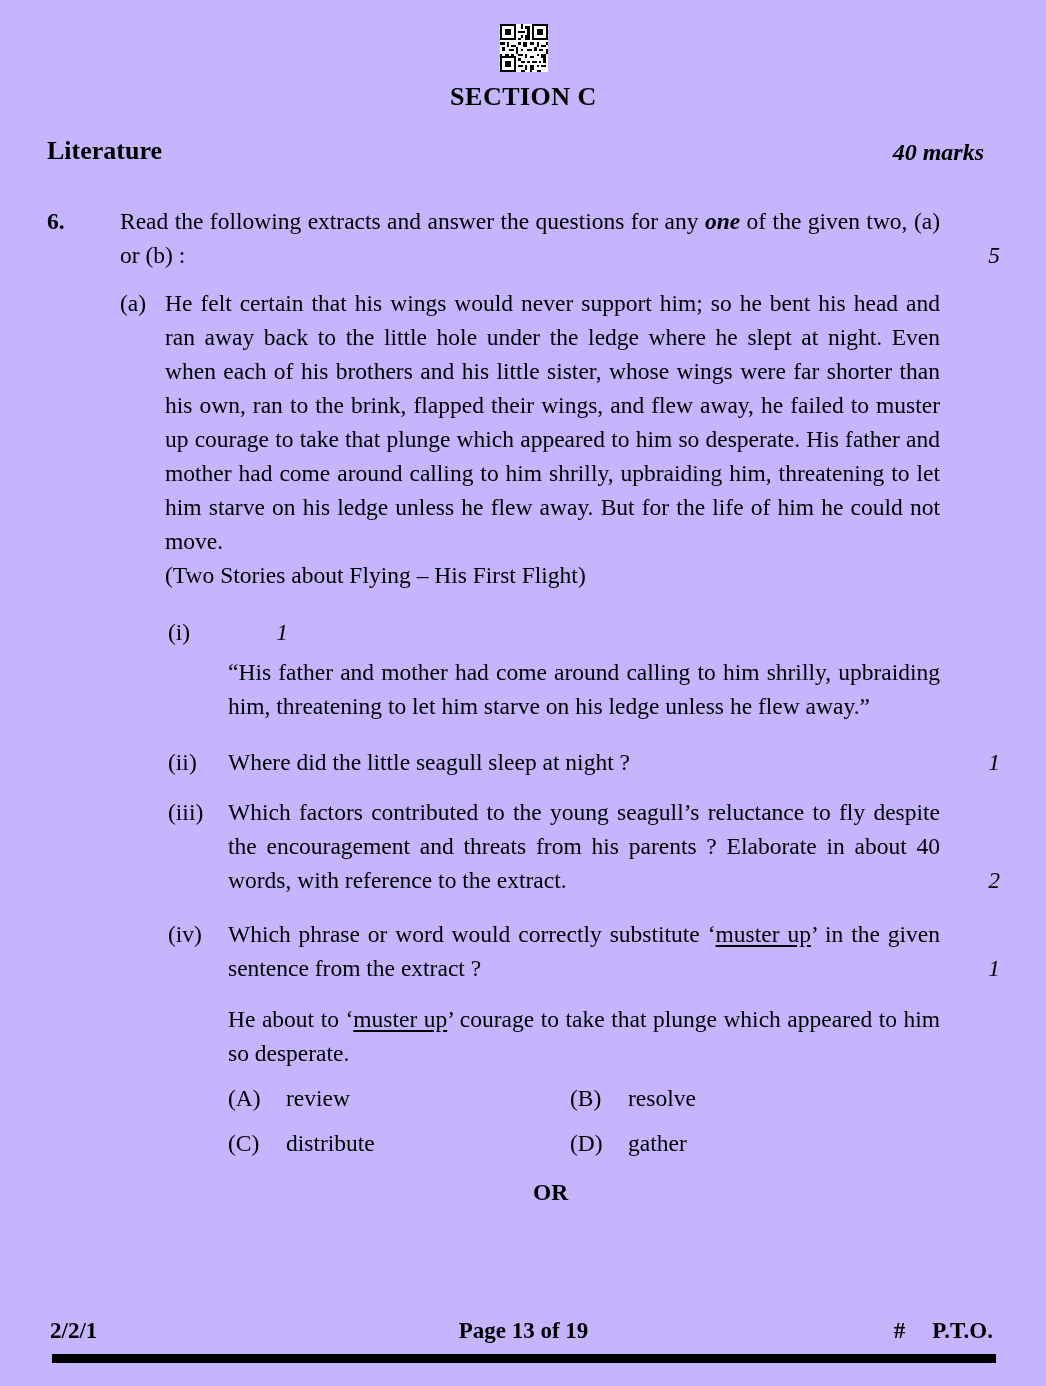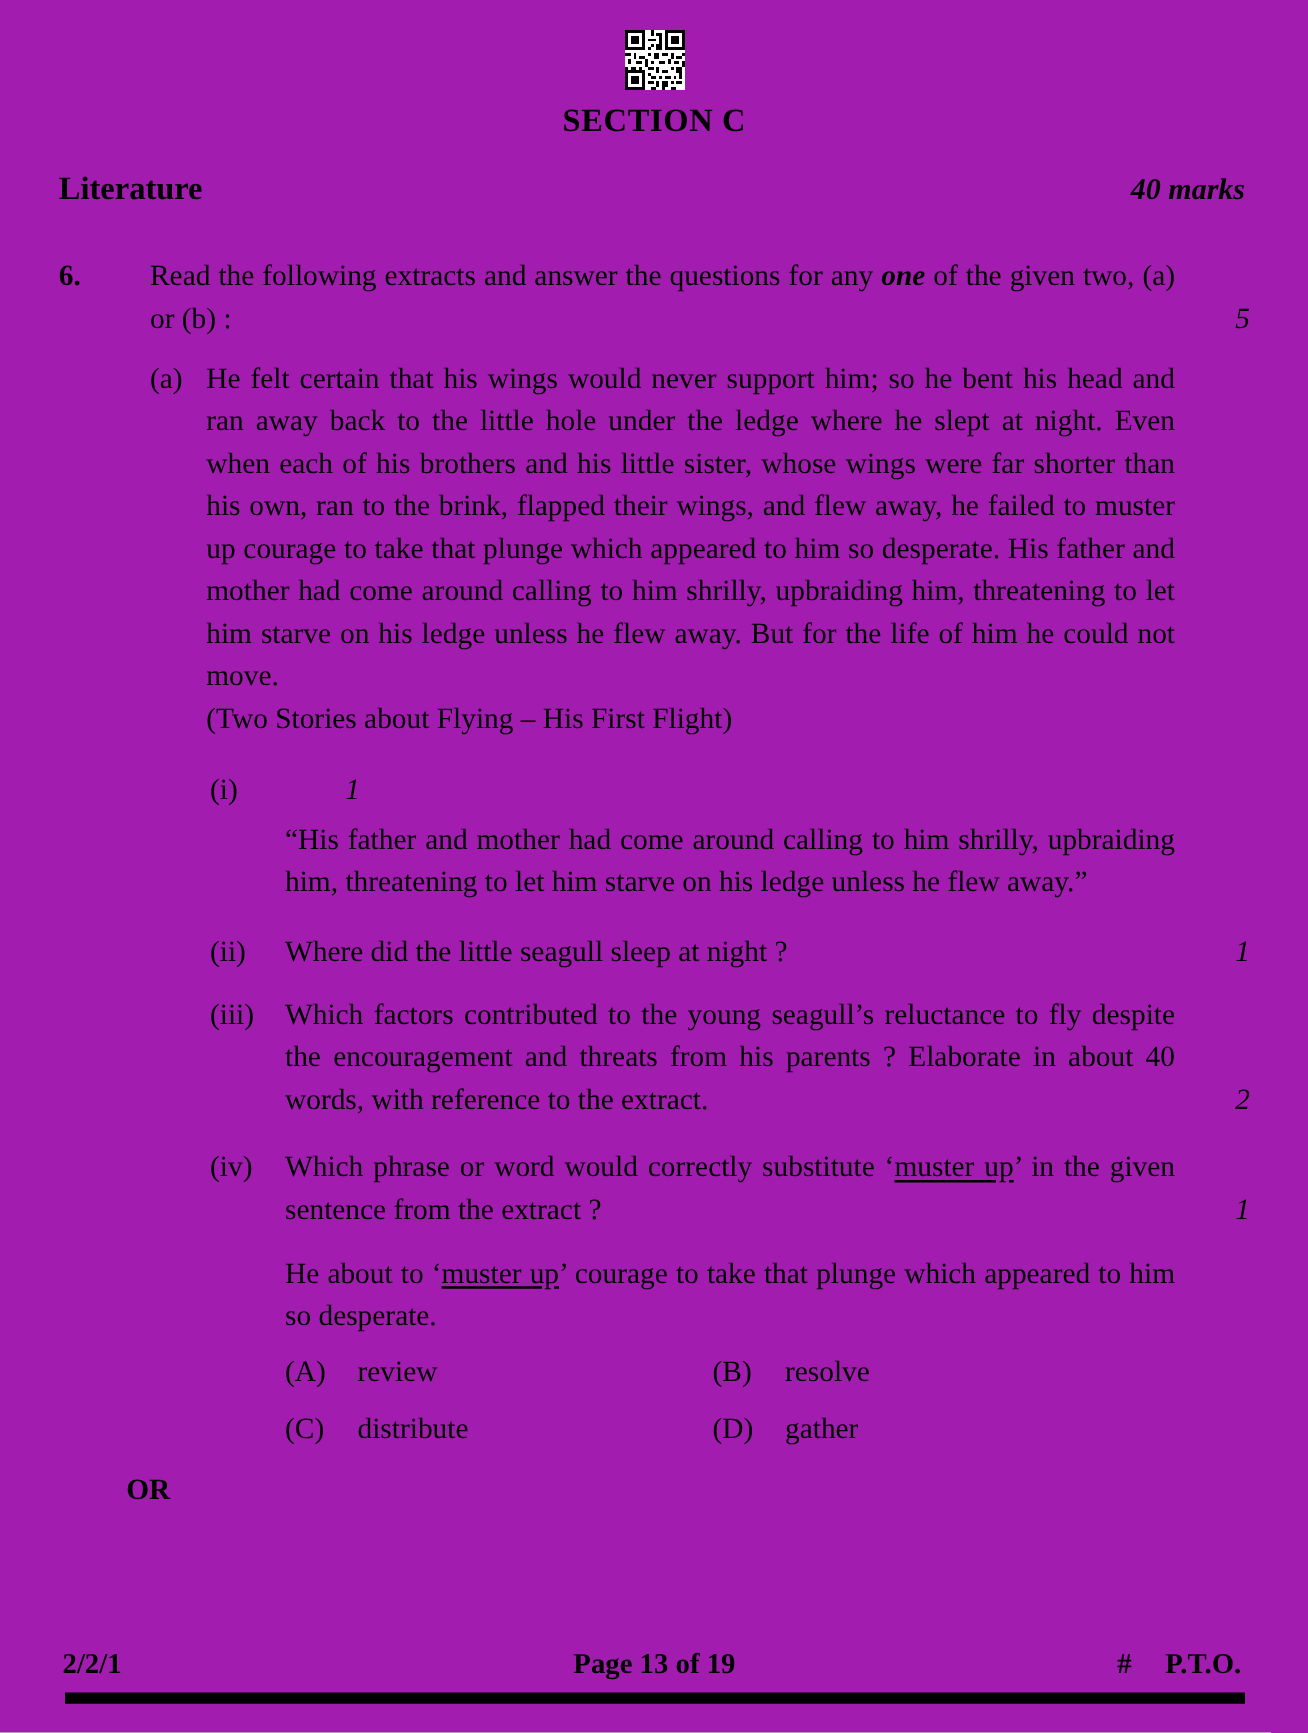--- a/index.html
+++ b/index.html
@@ -1,30 +1,30 @@
 <!DOCTYPE html>
 <html><head>
 <meta charset="utf-8">
 <style>
   html,body{margin:0;padding:0;background:#e8e8e8;}
   .page{
     position:relative;
     width:1046px;height:1386px;
-    background:#a21caf;color:#000000;
+    background:#c4b5fd;color:#000000;
     font-family:"Liberation Serif","DejaVu Serif",serif;
     font-size:23.5px;line-height:34px;
     overflow:hidden;
   }
   .content{margin:0 46px 0 47px;}
 
   
   .qr{display:block;margin:24px auto 0;width:48px;height:48px;}
   .section-title{text-align:center;font-weight:700;font-size:26px;line-height:30px;margin-top:10px;letter-spacing:.5px;}
   .subject-row{position:relative;text-align:left;font-weight:700;font-size:26px;line-height:30px;margin-top:24px;}
-  .total-marks{position:absolute;right:4px;top:1px;font-weight:700;font-style:italic;font-size:24px;}
+  .total-marks{position:absolute;right:16px;top:1px;font-weight:700;font-style:italic;font-size:24px;}
 
   
   .row{display:flex;align-items:flex-start;}
   .qnum{width:73px;flex:none;font-weight:700;}
   .sp-qnum{width:73px;flex:none;}
   .qbody{width:820px;flex:none;text-align:justify;}
   .alabel{width:45px;flex:none;}
   .abody{width:775px;flex:none;text-align:justify;}
   .sp-sub{width:121px;flex:none;}
   .sqlabel{width:60px;flex:none;}
@@ -45,21 +45,21 @@
   .blk-sq4{margin-top:20px;}
   .blk-sentence{margin-top:17px;}
 
   
   .opts{margin-top:9px;}
   .opt-row{display:flex;margin-top:11px;}
   .opt-cell{display:flex;flex:none;}
   .opt-cell.c1{width:342px;}
   .opt-label{width:58px;flex:none;}
 
-  .or-sep{text-align:left;font-weight:700;margin-top:15px;padding-left:54px;}
+  .or-sep{text-align:center;font-weight:700;margin-top:15px;padding-left:54px;}
 
   
   .footer-row{position:absolute;left:47px;right:46px;top:1314px;height:34px;font-weight:700;font-size:23px;line-height:34px;}
   .paper-code{position:absolute;left:3px;top:0;}
   .page-info{position:absolute;left:0;right:0;text-align:center;top:0;}
   .pto-group{position:absolute;right:7px;top:0;display:flex;gap:27px;}
   .footer-bar{position:absolute;left:52px;top:1354px;width:944px;height:9px;background:#000000;}
 </style>
 </head>
 <body>

